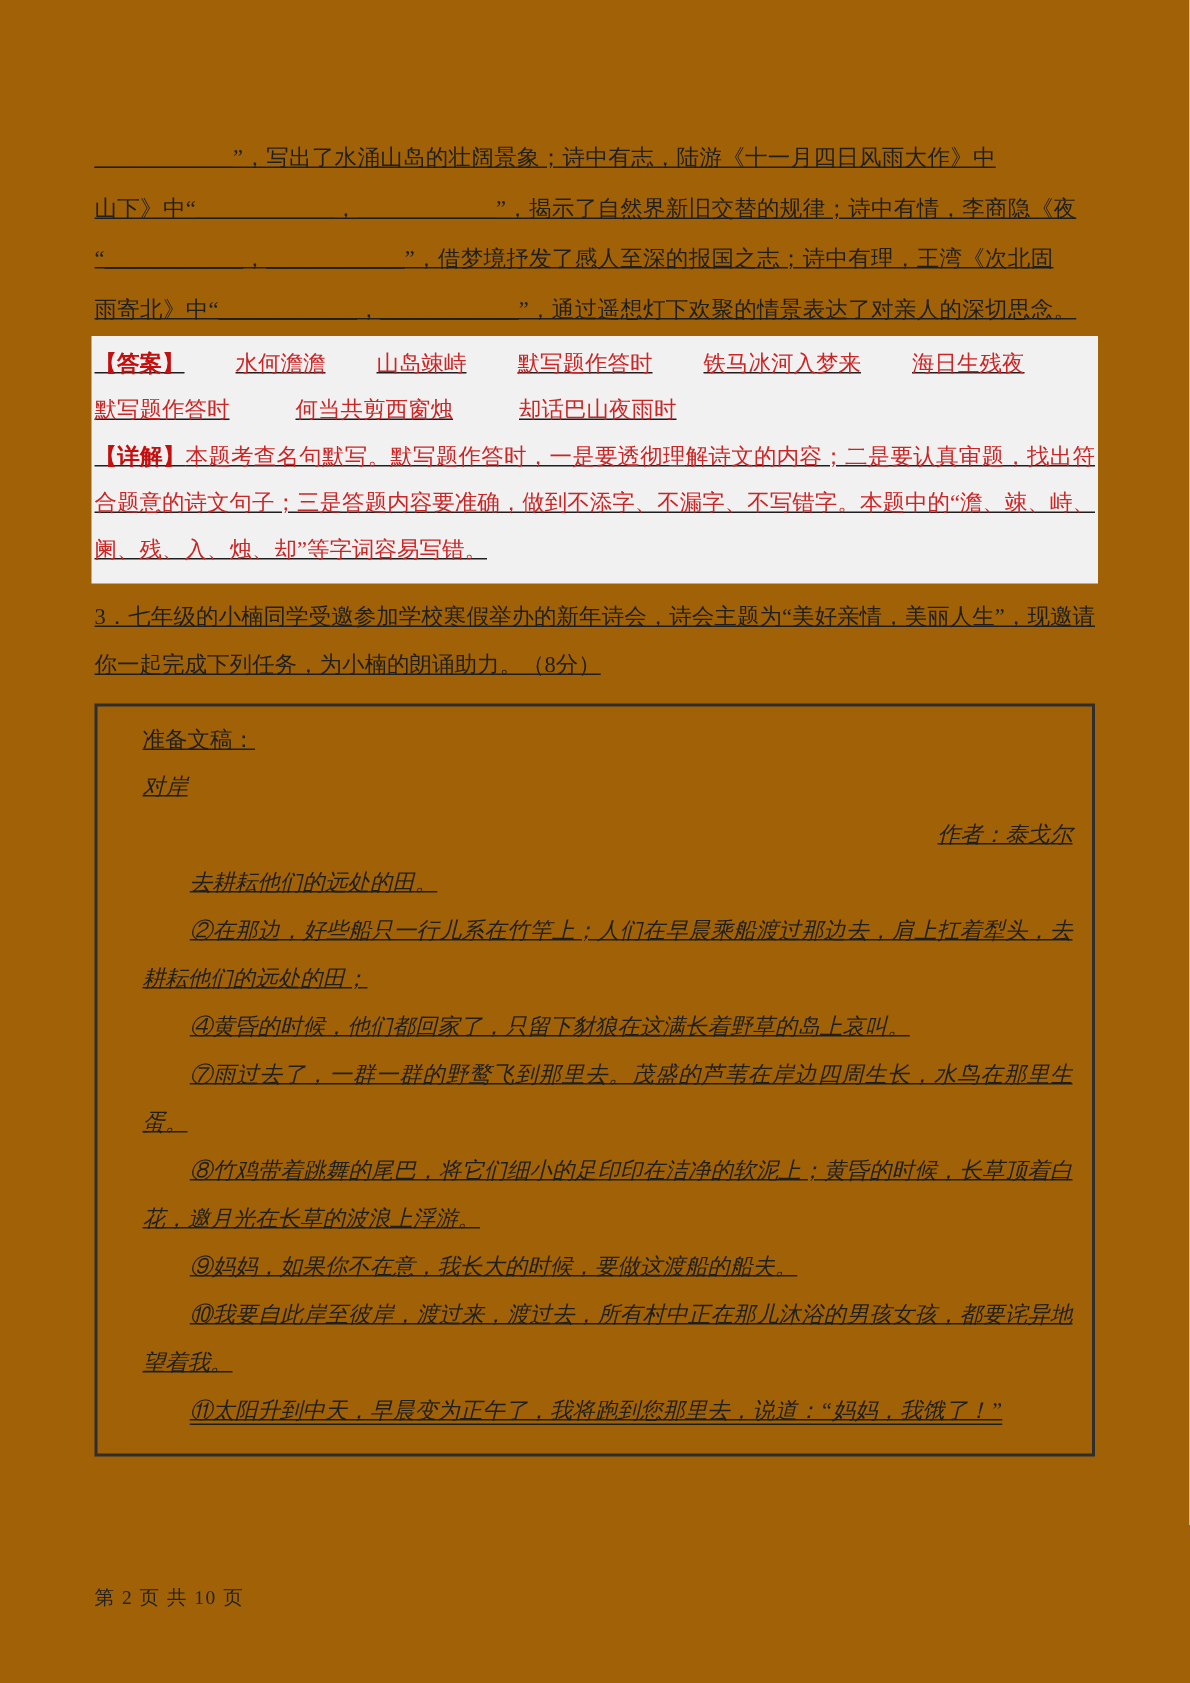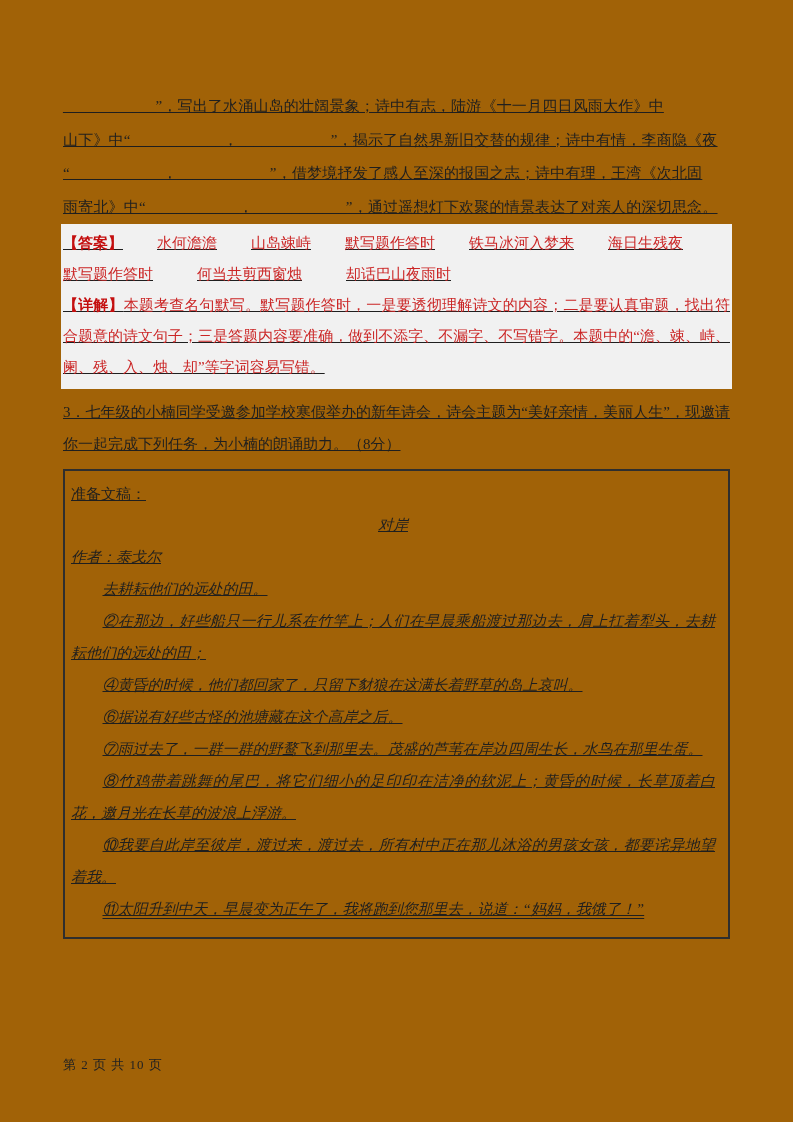--- a/index.html
+++ b/index.html
@@ -56,33 +56,33 @@
   .question{
     margin:7px 0 0 0;
     line-height:32px;
     text-align:justify;
     word-break:break-all;
   }
   
   .poem-box{
     margin-top:9px;
     border:2px solid #2e2e2e;
-    padding:8px 13px 12px 6px;
+    padding:8px 13px 12px 30px;
     box-sizing:border-box;
   }
   .poem-box-label{
     line-height:30px;
   }
   .poem-title{
-    text-align:center;
+    text-align:left;
     line-height:32px;
     font-style:italic;
   }
   .poem-author{
-    text-align:left;
+    text-align:right;
     line-height:32px;
     font-style:italic;
   }
   .stanza{
     margin:0;
     line-height:32px;
     text-indent:2.1em;
     font-style:italic;
     text-align:justify;
     word-break:break-all;
@@ -132,22 +132,22 @@
 
   <p class="question">3．七年级的小楠同学受邀参加学校寒假举办的新年诗会，诗会主题为“美好亲情，美丽人生”，现邀请你一起完成下列任务，为小楠的朗诵助力。（8分）</p>
 
   <div class="poem-box">
     <div class="poem-box-label">准备文稿：</div>
     <div class="poem-title">对岸</div>
     <div class="poem-author">作者：泰戈尔</div>
     <p class="stanza">去耕耘他们的远处的田。</p>
     <p class="stanza">②在那边，好些船只一行儿系在竹竿上；人们在早晨乘船渡过那边去，肩上扛着犁头，去耕耘他们的远处的田；</p>
     <p class="stanza">④黄昏的时候，他们都回家了，只留下豺狼在这满长着野草的岛上哀叫。</p>
-    <p class="stanza">⑥据说有好些古怪的池塘藏在这个高岸之后。</p>
     <p class="stanza">⑦雨过去了，一群一群的野鹜飞到那里去。茂盛的芦苇在岸边四周生长，水鸟在那里生蛋。</p>
     <p class="stanza">⑧竹鸡带着跳舞的尾巴，将它们细小的足印印在洁净的软泥上；黄昏的时候，长草顶着白花，邀月光在长草的波浪上浮游。</p>
+    <p class="stanza">⑨妈妈，如果你不在意，我长大的时候，要做这渡船的船夫。</p>
     <p class="stanza">⑩我要自此岸至彼岸，渡过来，渡过去，所有村中正在那儿沐浴的男孩女孩，都要诧异地望着我。</p>
     <p class="stanza u">⑪太阳升到中天，早晨变为正午了，我将跑到您那里去，说道：“妈妈，我饿了！”</p>
   </div>
 
   <div class="footer">第 2 页 共 10 页</div>
 
 </div>
 
 </body></html>

